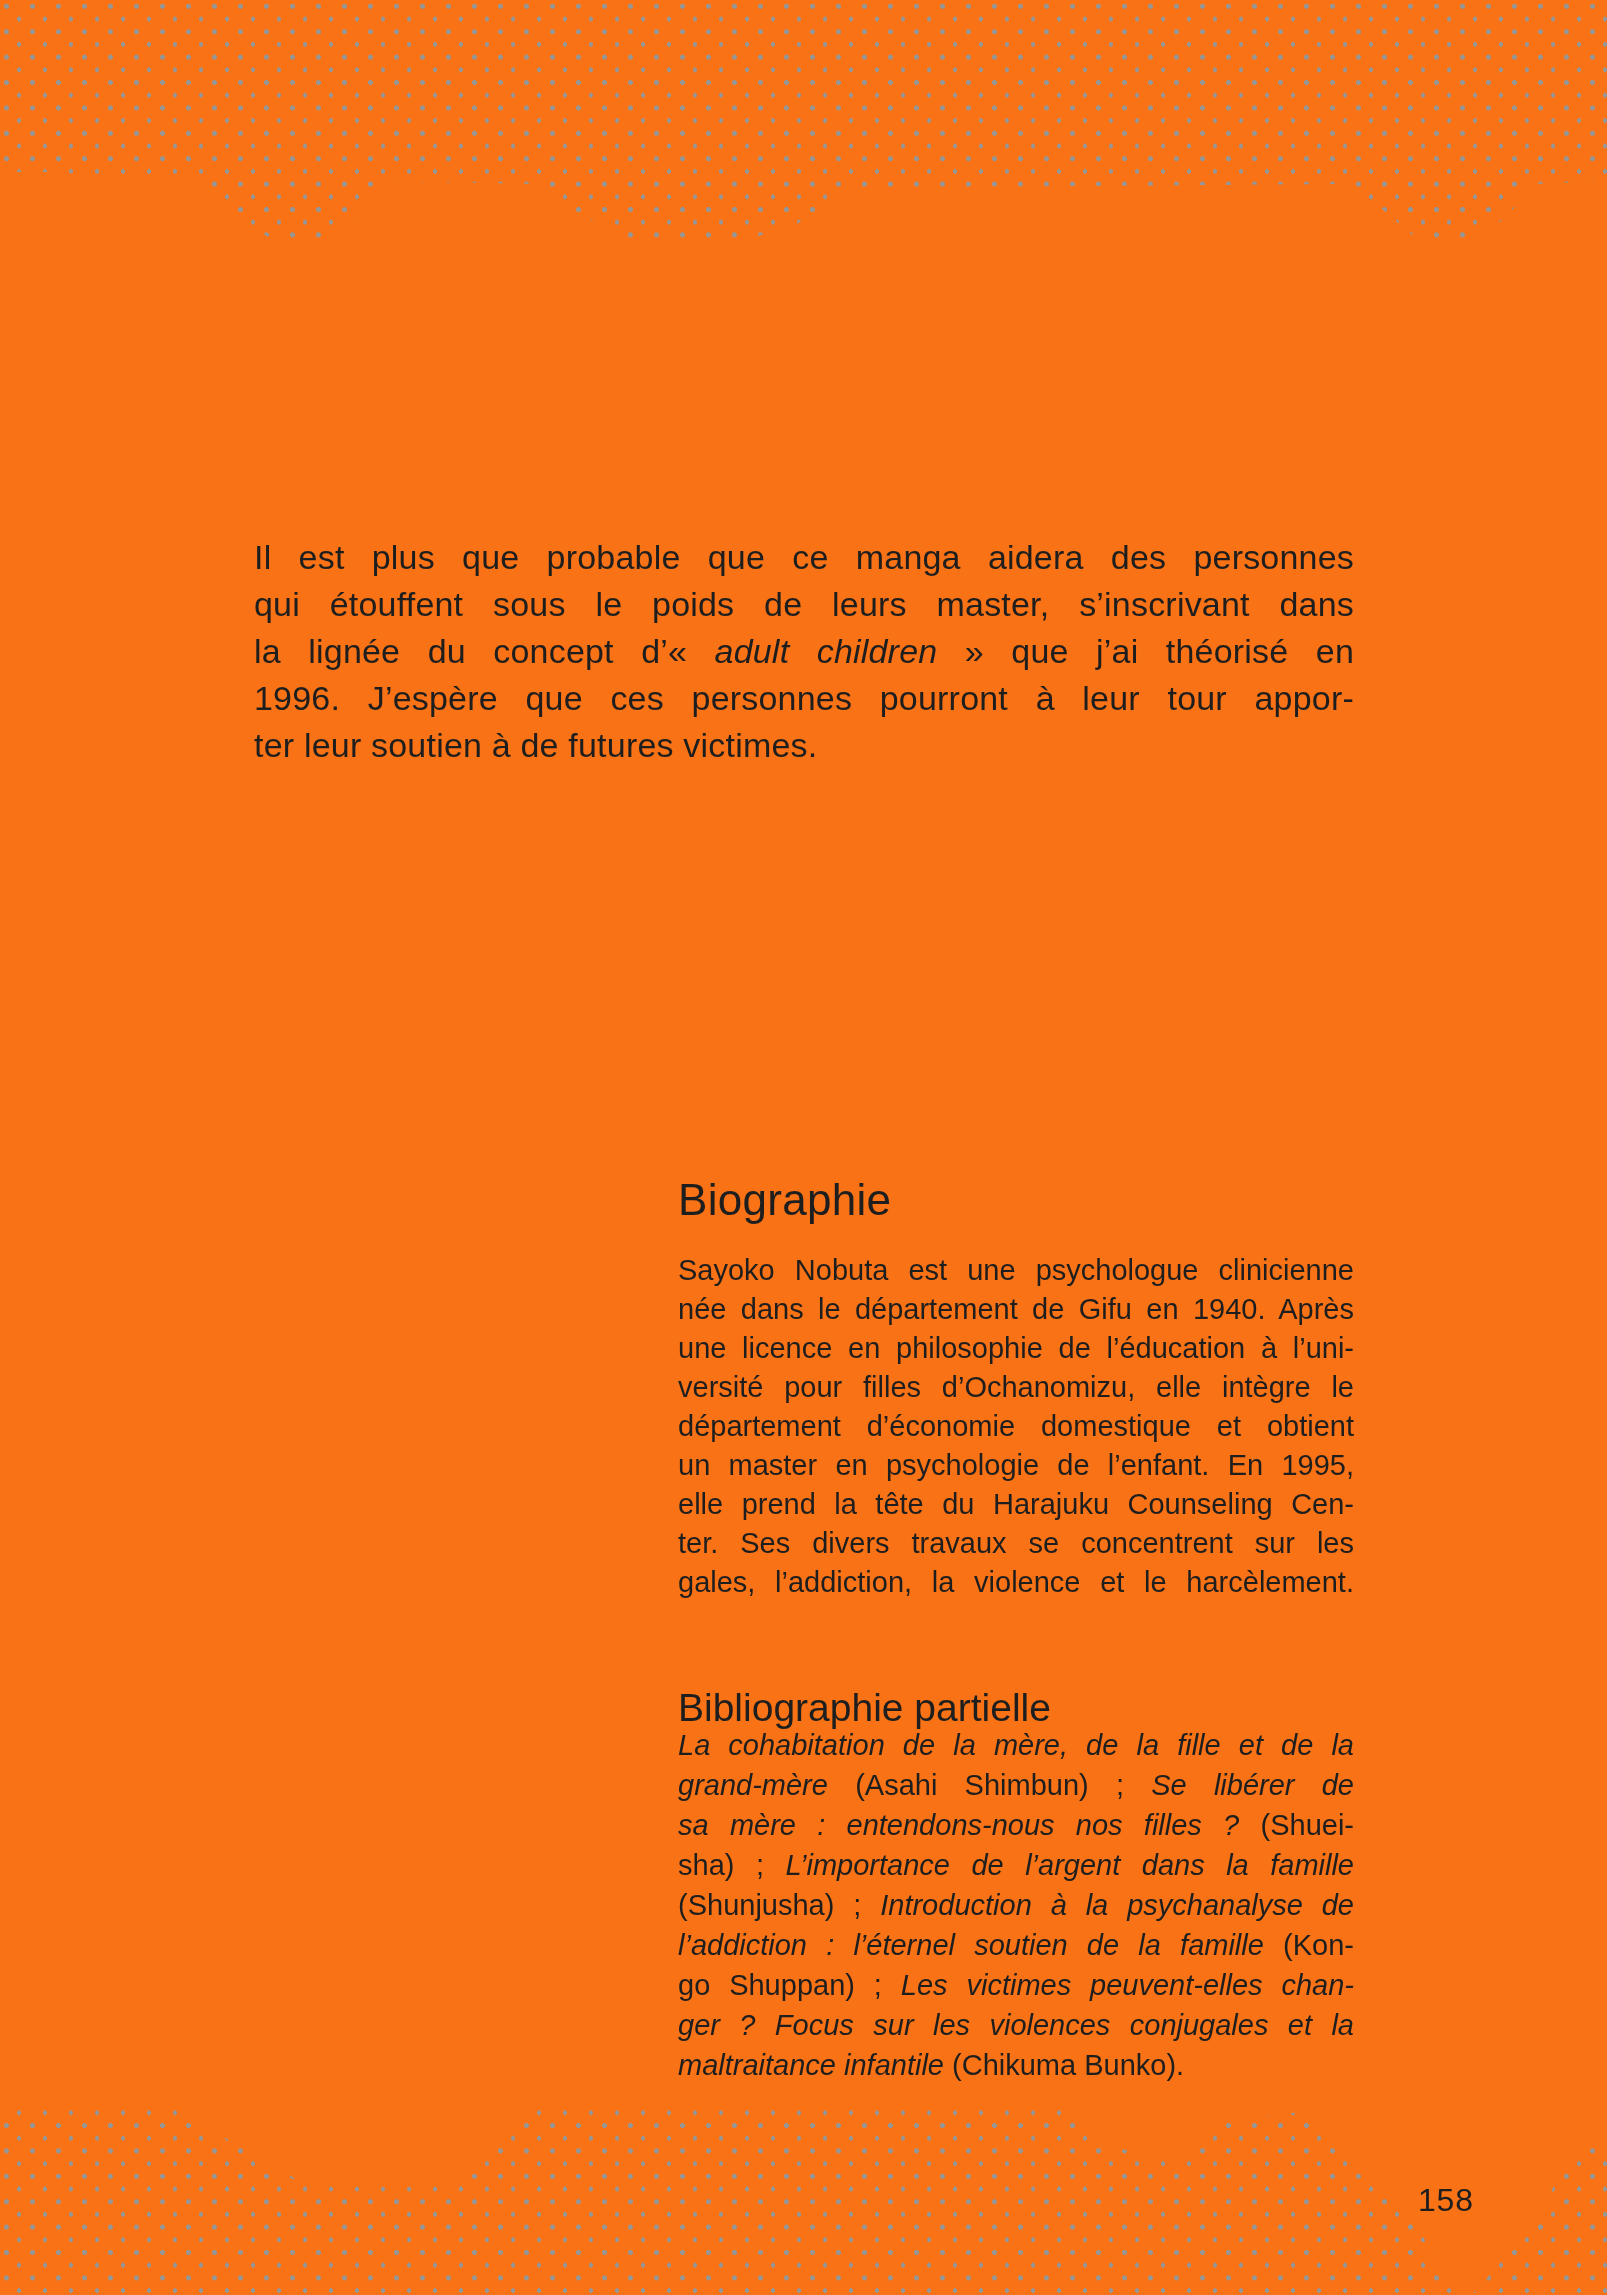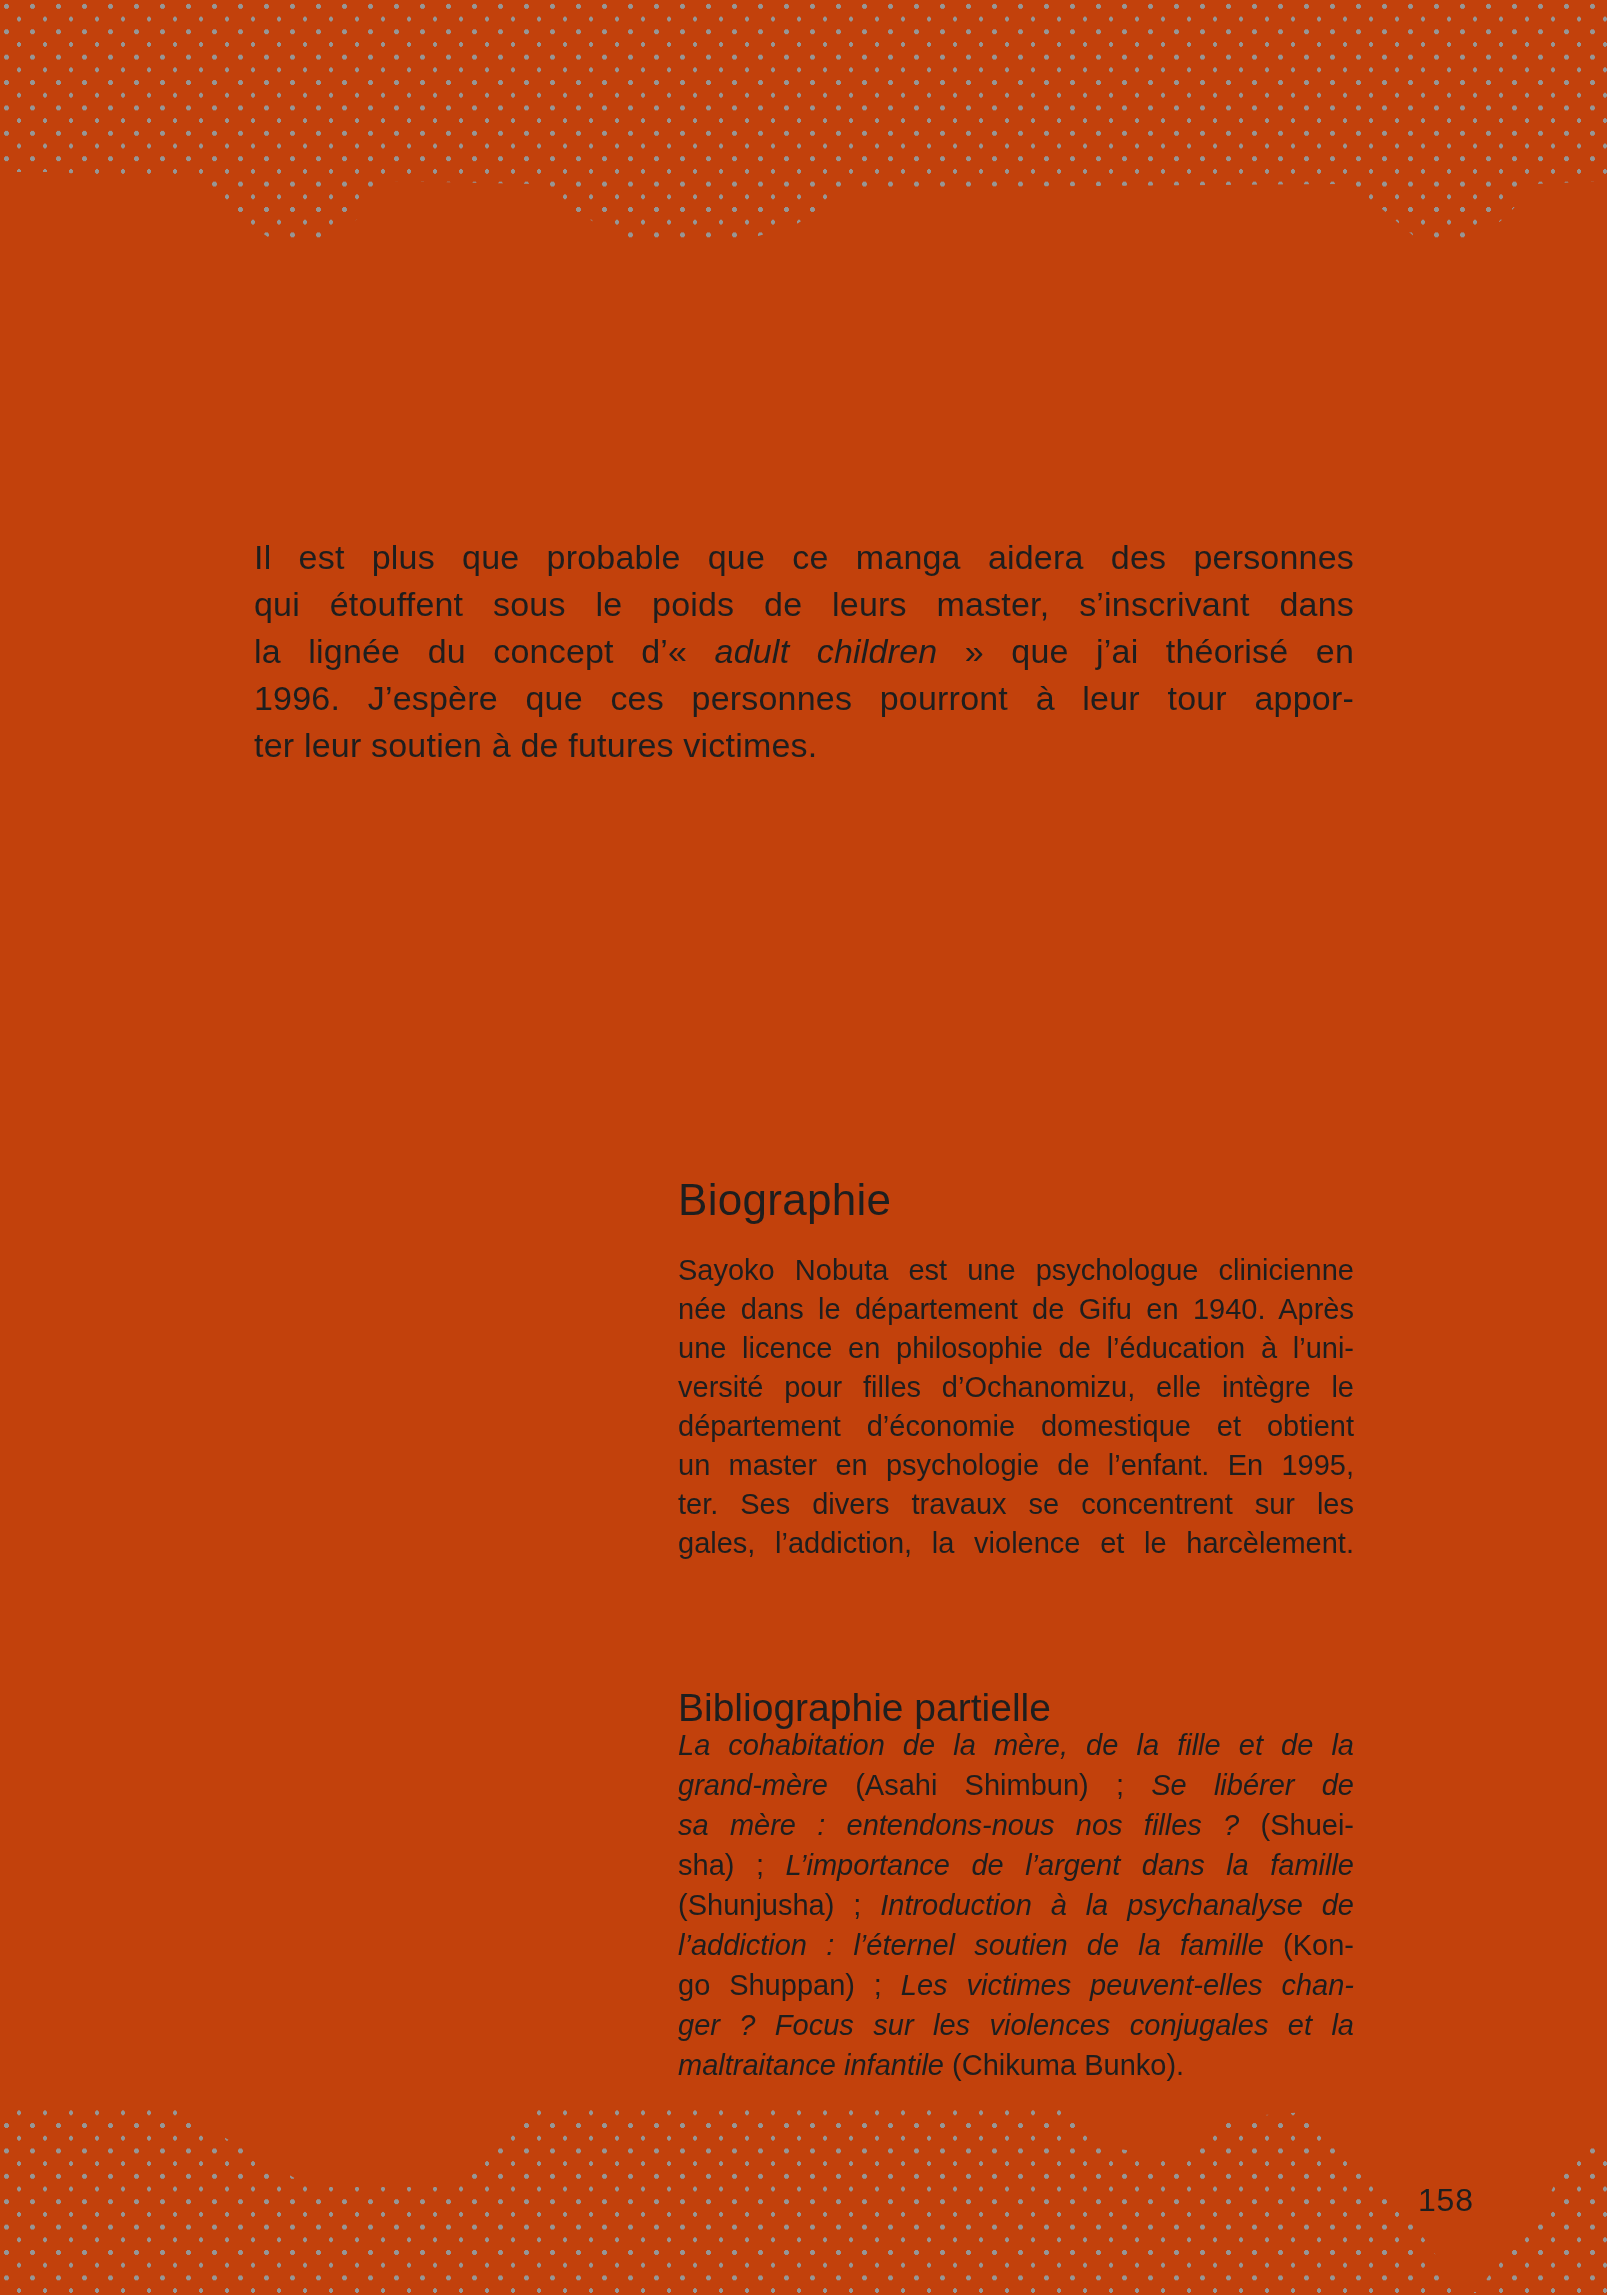--- a/index.html
+++ b/index.html
@@ -66,41 +66,42 @@
   .jline.last::after{content:none;}
   .it{font-style:italic;text-align:center;}
   .page-number{
     position:absolute;left:1418px;top:2182px;
     font-size:32px;line-height:37px;letter-spacing:0.8px;text-align:center;
   }
 </style>
 </head>
 <body>
 
-<div class="page" style="--dot-color: #969696; background: #c2410c; color: rgb(30, 30, 30);">
+<div class="page" style="--dot-color: #969696; background: #f97316; color: rgb(30, 30, 30);">
 
   <div class="dots dots-top"></div>
 
   <div class="quote">
       <div class="jline"><span>Il est plus que probable que ce manga aidera des personnes</span></div>
       <div class="jline"><span>qui étouffent sous le poids de leurs master, s’inscrivant dans</span></div>
       <div class="jline"><span>la lignée du concept d’« </span><span class="it">adult children</span><span> » que j’ai théorisé en</span></div>
       <div class="jline"><span>1996. J’espère que ces personnes pourront à leur tour appor-</span></div>
       <div class="jline last"><span>ter leur soutien à de futures victimes.</span></div>
     </div>
 
   <h2 class="bio-heading" style="margin:0;">Biographie</h2>
 
   <div class="bio-text">
       <div class="jline"><span>Sayoko Nobuta est une psychologue clinicienne</span></div>
       <div class="jline"><span>née dans le département de Gifu en 1940. Après</span></div>
       <div class="jline"><span>une licence en philosophie de l’éducation à l’uni-</span></div>
       <div class="jline"><span>versité pour filles d’Ochanomizu, elle intègre le</span></div>
       <div class="jline"><span>département d’économie domestique et obtient</span></div>
       <div class="jline"><span>un master en psychologie de l’enfant. En 1995,</span></div>
+      <div class="jline"><span>elle prend la tête du Harajuku Counseling Cen-</span></div>
       <div class="jline"><span>ter. Ses divers travaux se concentrent sur les</span></div>
       <div class="jline"><span>gales, l’addiction, la violence et le harcèlement.</span></div>
     </div>
 
   <h3 class="biblio-heading" style="margin:0;">Bibliographie partielle</h3>
 
   <div class="biblio-text">
       <div class="jline"><span class="it">La cohabitation de la mère, de la fille et de la</span></div>
       <div class="jline"><span class="it">grand-mère</span><span> (Asahi Shimbun) ; </span><span class="it">Se libérer de</span></div>
       <div class="jline"><span class="it">sa mère : entendons-nous nos filles ?</span><span> (Shuei-</span></div>

